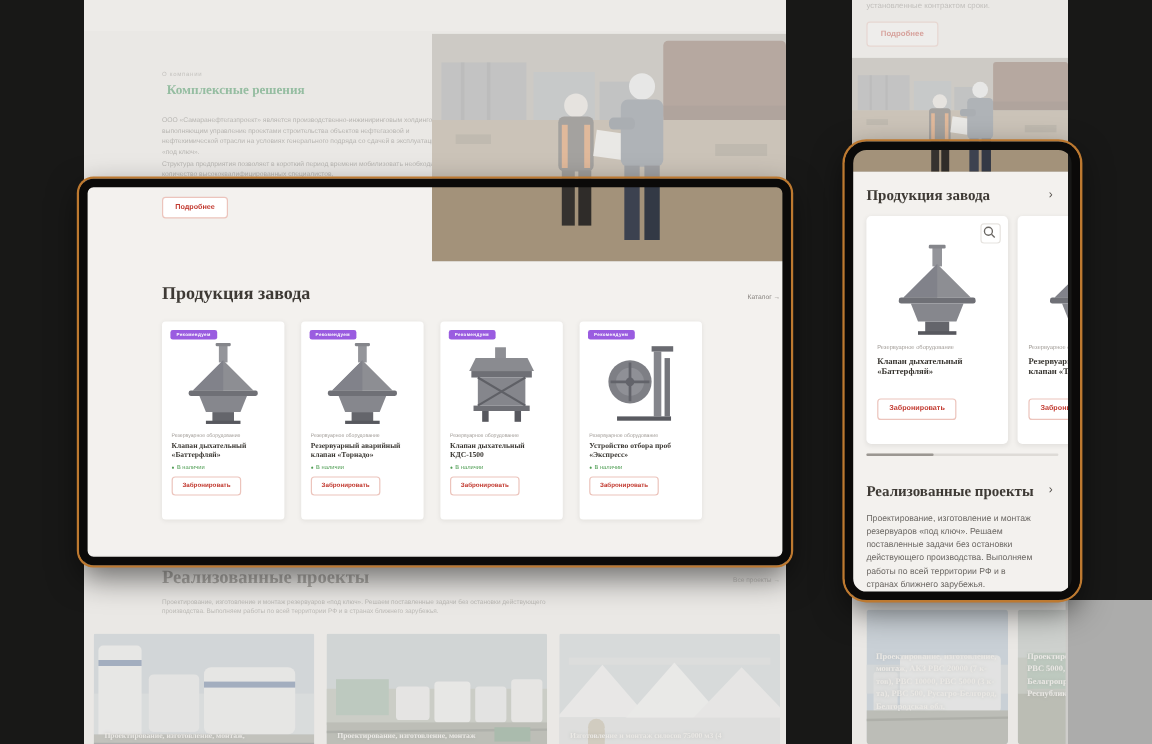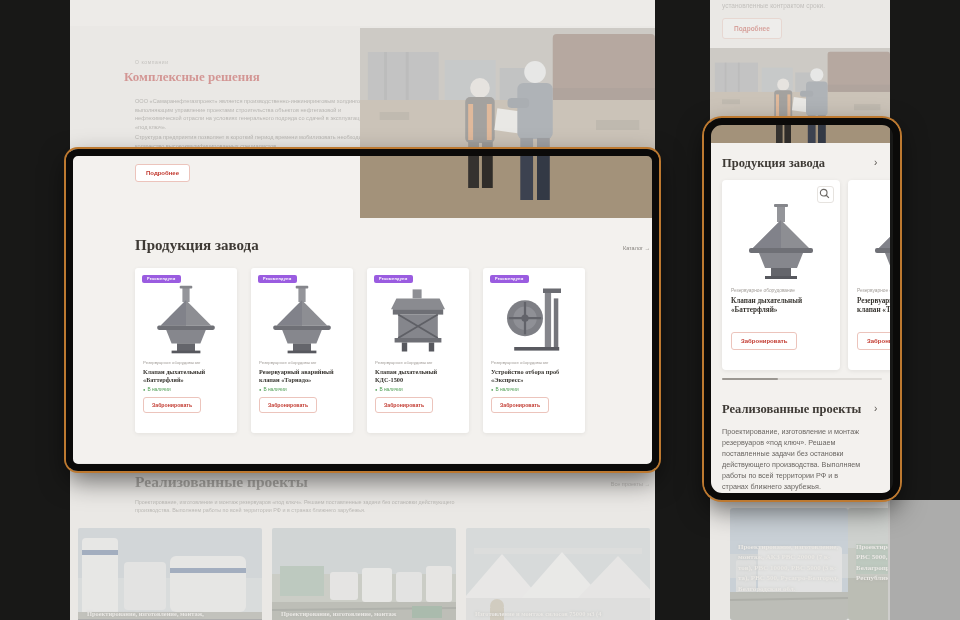--- a/index.html
+++ b/index.html
@@ -22,21 +22,21 @@
 
   
   .hl-frame{box-sizing:border-box;border:7px solid #0b0a09;z-index:10;
             box-shadow:0 0 0 2px #bd7930, 0 10px 26px rgba(0,0,0,.55);}
   .hl-desktop{left:66px;top:149px;width:593px;height:322px;border-radius:12px;}
   .hl-mobile{left:704px;top:118px;width:196px;height:382px;border-radius:18px;}
 
   
   .d-topstrip{left:0;top:0;width:585px;height:26px;background:#fbfaf8;}
   .d-eyebrow{left:65px;top:59px;font-size:5px;letter-spacing:.6px;color:#8f8c88;}
-  .d-title{left:54px;top:69px;font-size:13px;font-weight:bold;color:#b91c1c;}
+  .d-title{left:69px;top:69px;font-size:11px;font-weight:bold;color:#15803d;}
   .d-p{left:65px;width:237px;font-size:5.6px;line-height:8.5px;color:#6f6c68;}
   .d-p1{top:97px;}
   .d-p2{top:133px;}
   .btn-red{display:inline-block;background:#fff;border:1px solid #ecc4bc;color:#c23a30;
            font-weight:bold;border-radius:3px;cursor:pointer;}
   .d-more{left:65px;top:164px;font-size:6px;padding:5px 10px;}
   .photo{overflow:hidden;}
   .d-workers{left:290px;top:28px;width:295px;height:190px;}
 
   .d-prod-title{left:65px;top:237px;font-size:15px;font-weight:bold;color:#3e3a35;}
@@ -324,21 +324,21 @@
   </div>
 
   <div class="abs m-scroll">
       <div class="thumb"></div>
     </div>
 
   <div class="abs m-sec-title serif" style="left:12px;top:402px;">Реализованные проекты</div>
   <div class="abs m-chev" style="left:164px;top:403px;">›</div>
   <div class="abs m-proj-p">Проектирование, изготовление и монтаж резервуаров «под ключ». Решаем поставленные задачи без остановки действующего производства. Выполняем работы по всей территории РФ и в странах ближнего зарубежья.</div>
 
-  <div class="abs photo mprojcard" style="left:12px;margin-left:8px;">
+  <div class="abs photo mprojcard" style="left:12px;">
     <svg width="118" height="115" viewBox="0 0 118 115" preserveAspectRatio="none">
         <use href="#g-mtank1"></use>
       </svg>
     <span class="mprojcap">Проектирование, изготовление, монтаж, АКЗ РВС 20000 (7 к-тов), РВС 10000, РВС 5000 (3 к-та), РВС 500, Русагро-Белгород, Белгородская обл.</span>
   </div>
   <div class="abs photo mprojcard" style="left:138px;">
     <svg width="118" height="115" viewBox="0 0 118 115" preserveAspectRatio="none">
         <use href="#g-mtank2"></use>
       </svg>
     <span class="mprojcap">Проектирование, изготовление, РВС 5000, 1000 (3 к-та), Белагропром, Сморгонь, Республика Беларусь</span>

